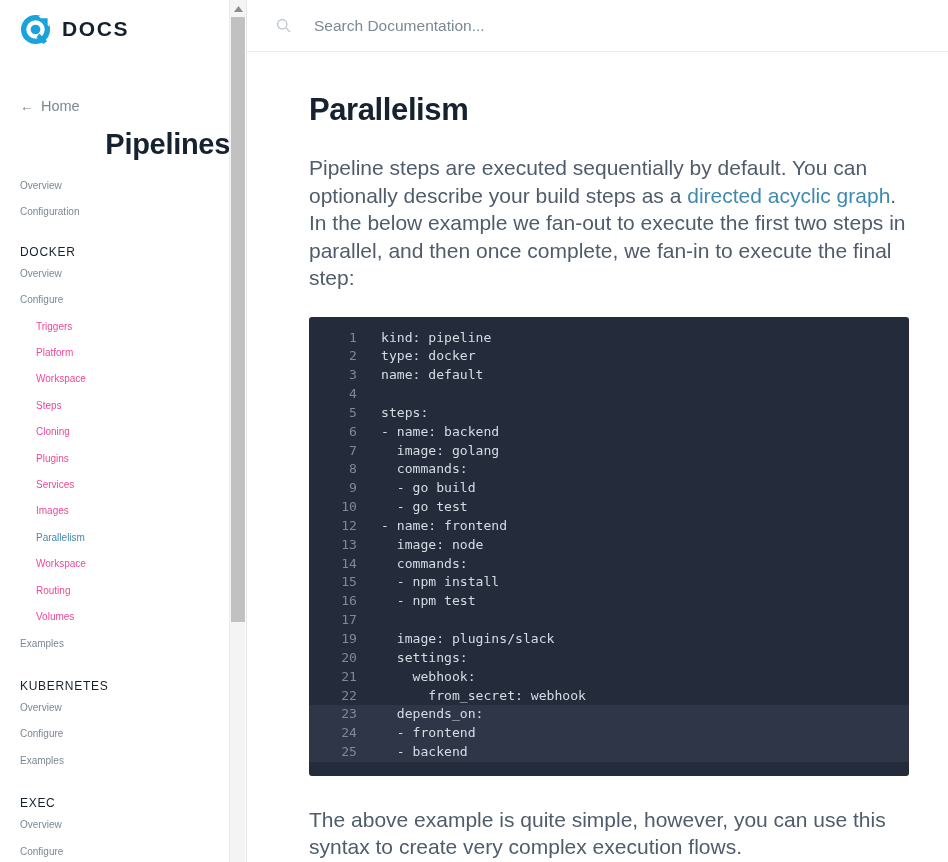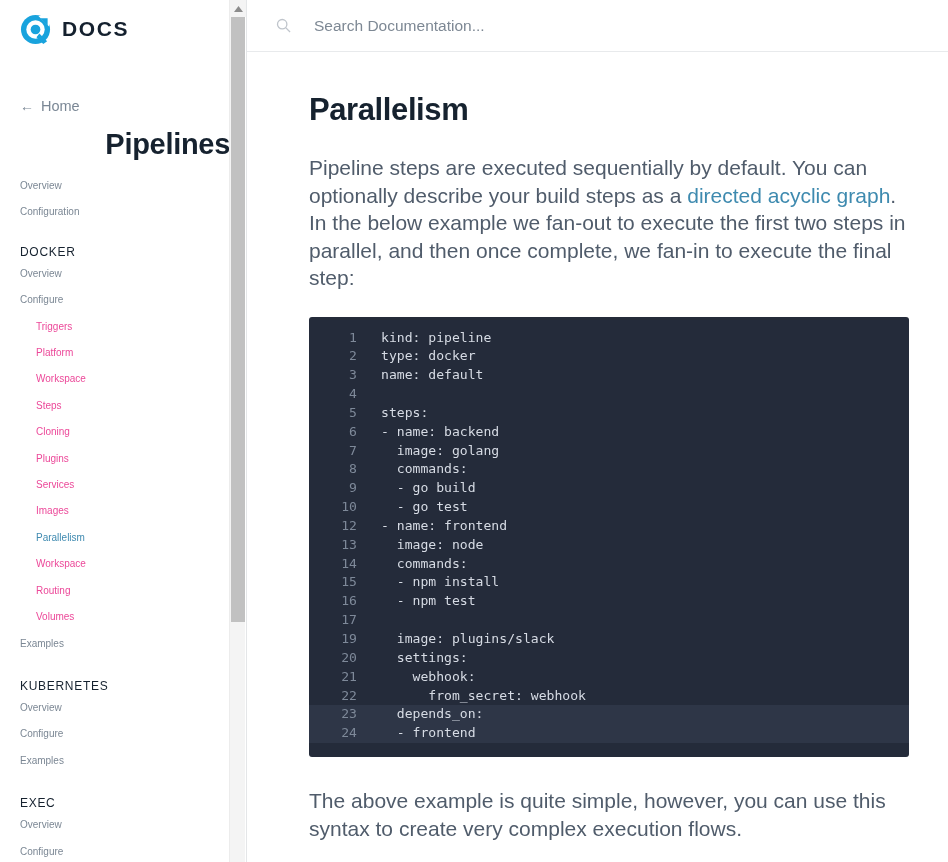--- a/index.html
+++ b/index.html
@@ -216,18 +216,19 @@
         <div class="code-line"><span class="ln">14</span><span class="lc">  commands:</span></div>
         <div class="code-line"><span class="ln">15</span><span class="lc">  - npm install</span></div>
         <div class="code-line"><span class="ln">16</span><span class="lc">  - npm test</span></div>
         <div class="code-line"><span class="ln">17</span><span class="lc"></span></div>
         <div class="code-line"><span class="ln">19</span><span class="lc">  image: plugins/slack</span></div>
         <div class="code-line"><span class="ln">20</span><span class="lc">  settings:</span></div>
         <div class="code-line"><span class="ln">21</span><span class="lc">    webhook:</span></div>
         <div class="code-line"><span class="ln">22</span><span class="lc">      from_secret: webhook</span></div>
         <div class="code-line hl"><span class="ln">23</span><span class="lc">  depends_on:</span></div>
         <div class="code-line hl"><span class="ln">24</span><span class="lc">  - frontend</span></div>
+        <div class="code-line hl"><span class="ln">25</span><span class="lc">  - backend</span></div>
       </div>
 
       <p class="para">The above example is quite simple, however, you can use this syntax to create very complex execution flows.</p>
     </div>
   </section>
 </div>
 
 </body></html>

